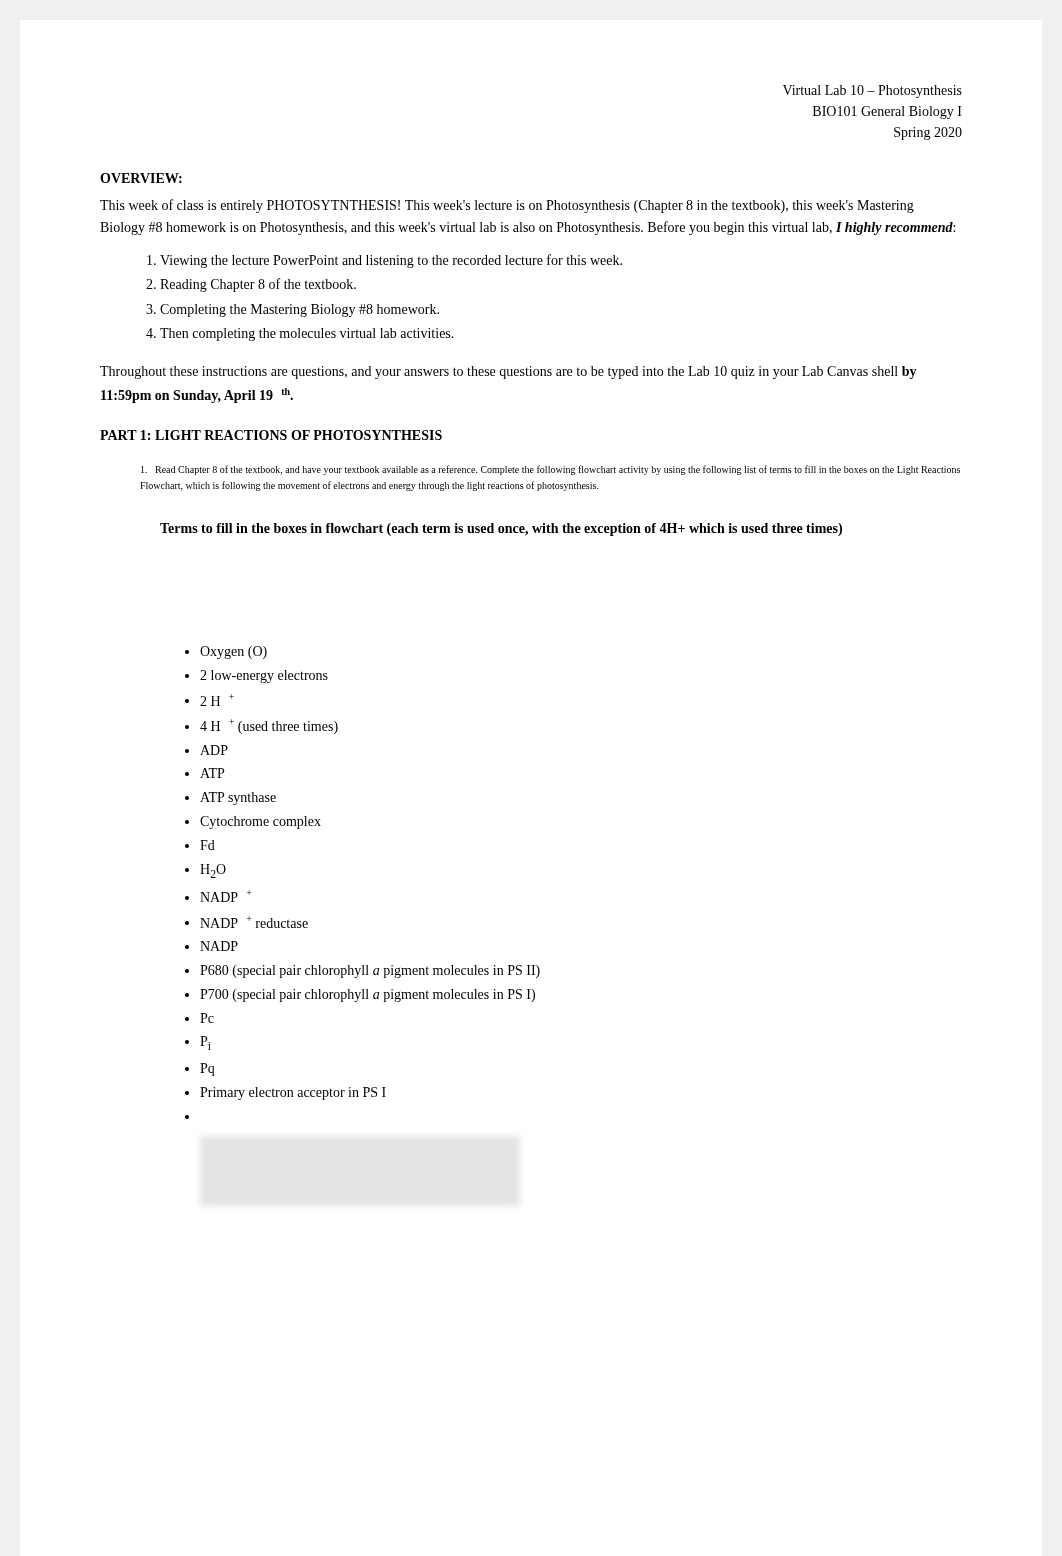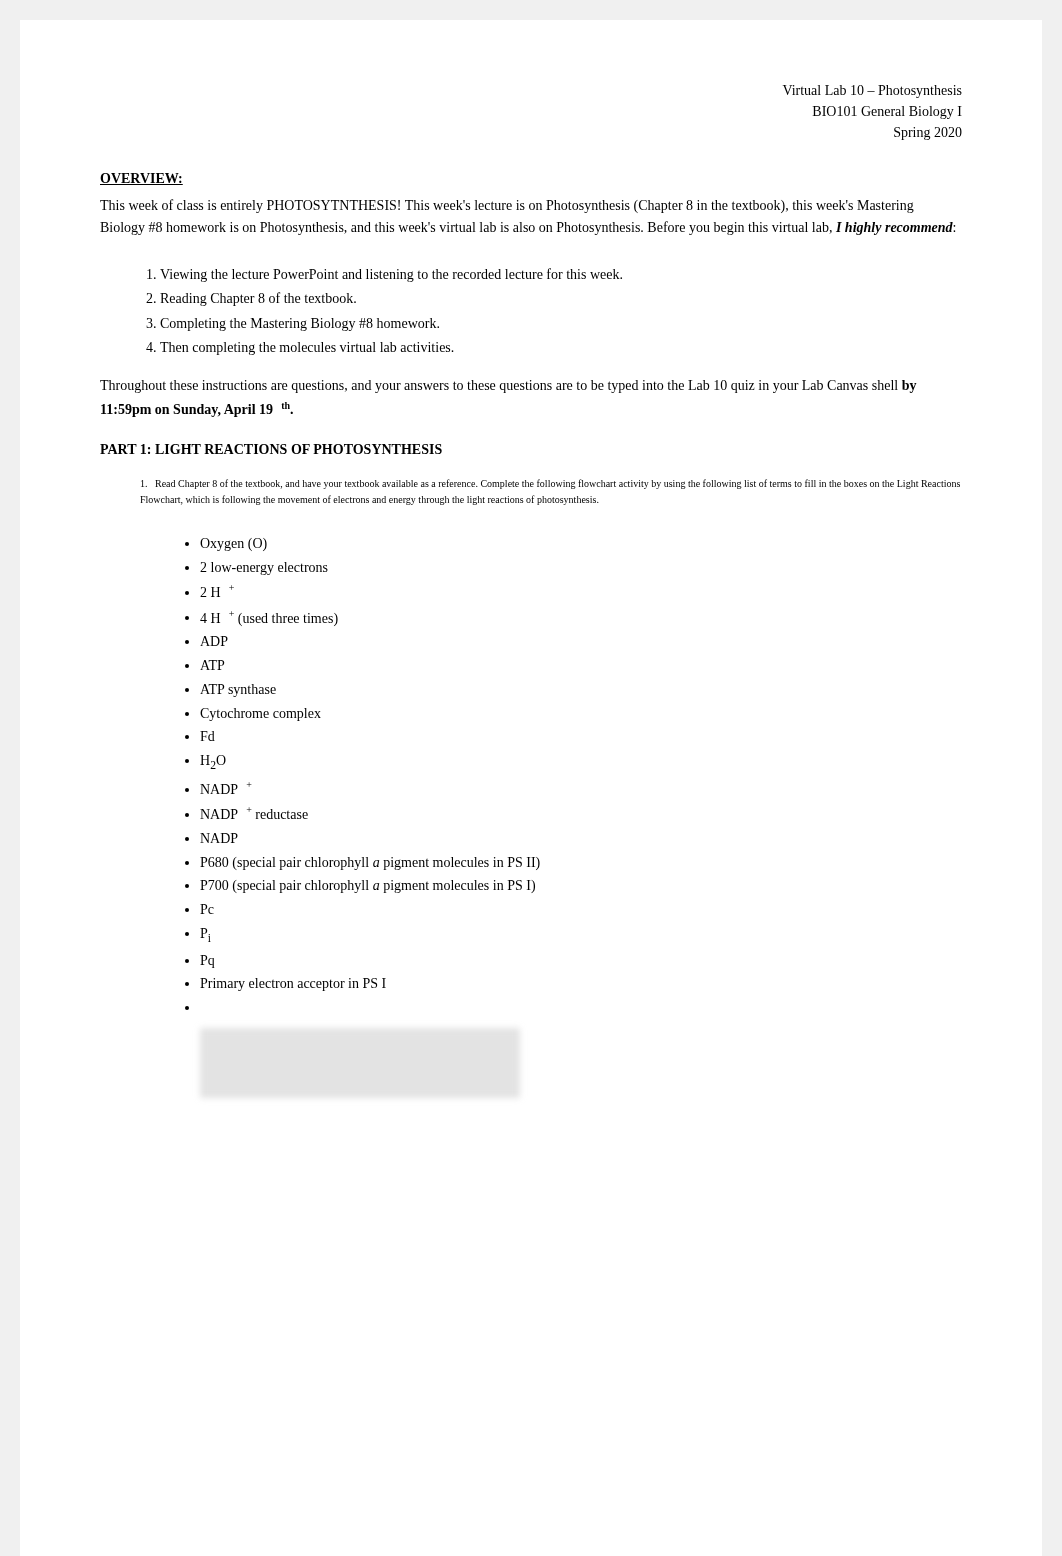--- a/index.html
+++ b/index.html
@@ -28,27 +28,26 @@
       margin-bottom: 28px;
       font-size: 14px;
       line-height: 1.5;
       text-align: right;
     }
 
     .section-title {
       font-size: 14px;
       font-weight: bold;
       margin-bottom: 8px;
-      text-decoration: underline;
     }
 
     .overview-text {
       font-size: 14px;
       line-height: 1.6;
-      margin-bottom: 24px;
+      margin-bottom: 10px;
     }
 
     .numbered-list {
       margin-left: 60px;
       margin-bottom: 16px;
     }
 
     .numbered-list li {
       font-size: 14px;
       line-height: 1.6;
@@ -146,20 +145,23 @@
   </p>
 
   <div class="part-title">PART 1: LIGHT REACTIONS OF PHOTOSYNTHESIS</div>
 
   <div class="part-content">
     <p>
       1.&nbsp;&nbsp;&nbsp;<span>Read Chapter 8 of the textbook, and have your textbook available as a reference.  Complete the following flowchart activity by using the following list of terms to fill in the boxes on the Light Reactions Flowchart, which is following the movement of electrons and energy through the light reactions of photosynthesis.</span>
     </p>
   </div>
 
+  <div class="terms-title">
+    <span>Terms to fill in the boxes in flowchart (each term is used once, with the exception of 4H+ which is used three times)</span>
+  </div>
 
   <ul class="bullet-list">
     <li>Oxygen (O)</li>
     <li>2 low-energy electrons</li>
     <li>2 H<sup>+</sup></li>
     <li>4 H<sup>+</sup> (used three times)</li>
     <li>ADP</li>
     <li>ATP</li>
     <li>ATP synthase</li>
     <li>Cytochrome complex</li>

